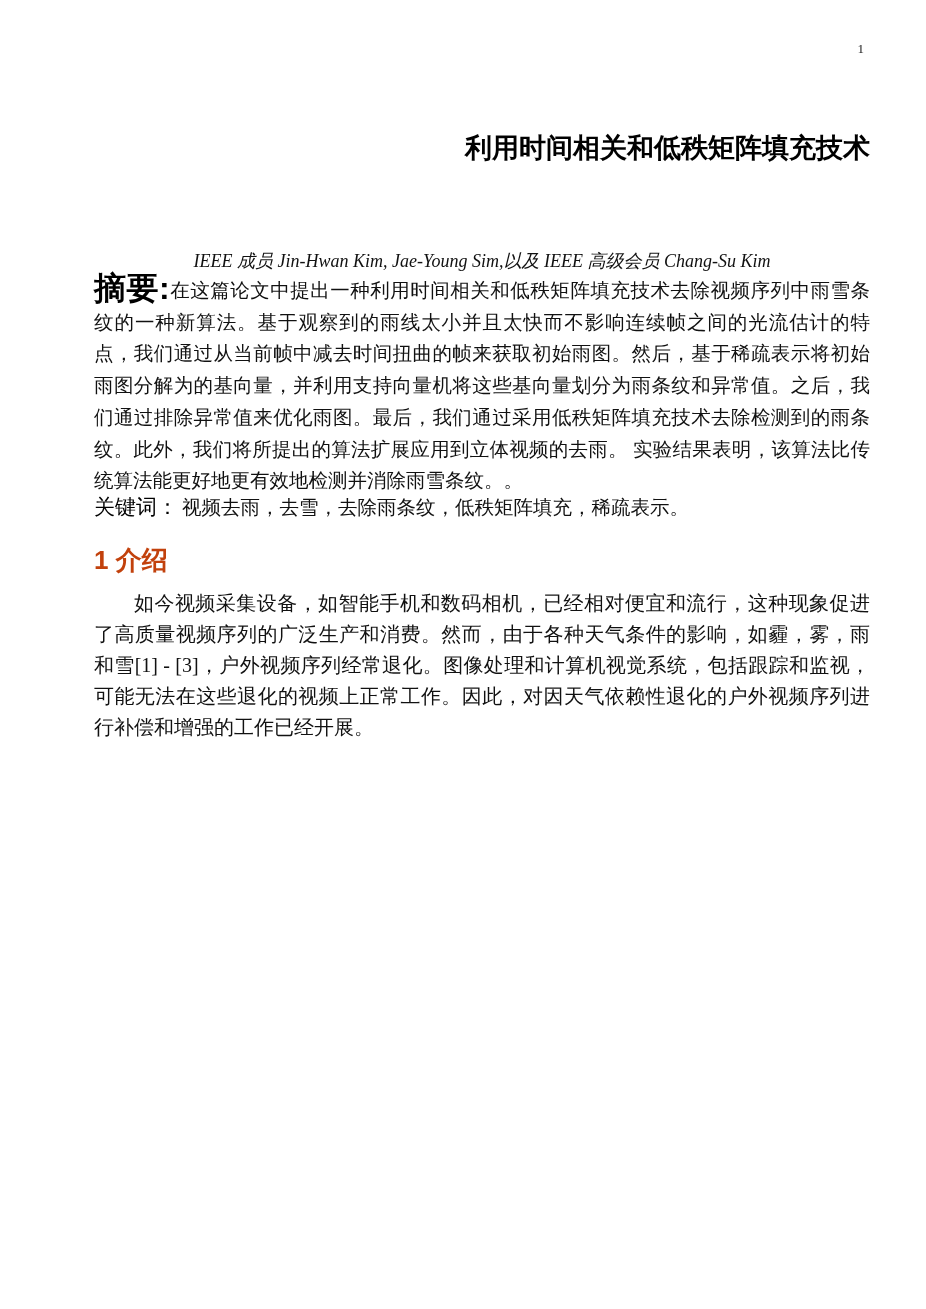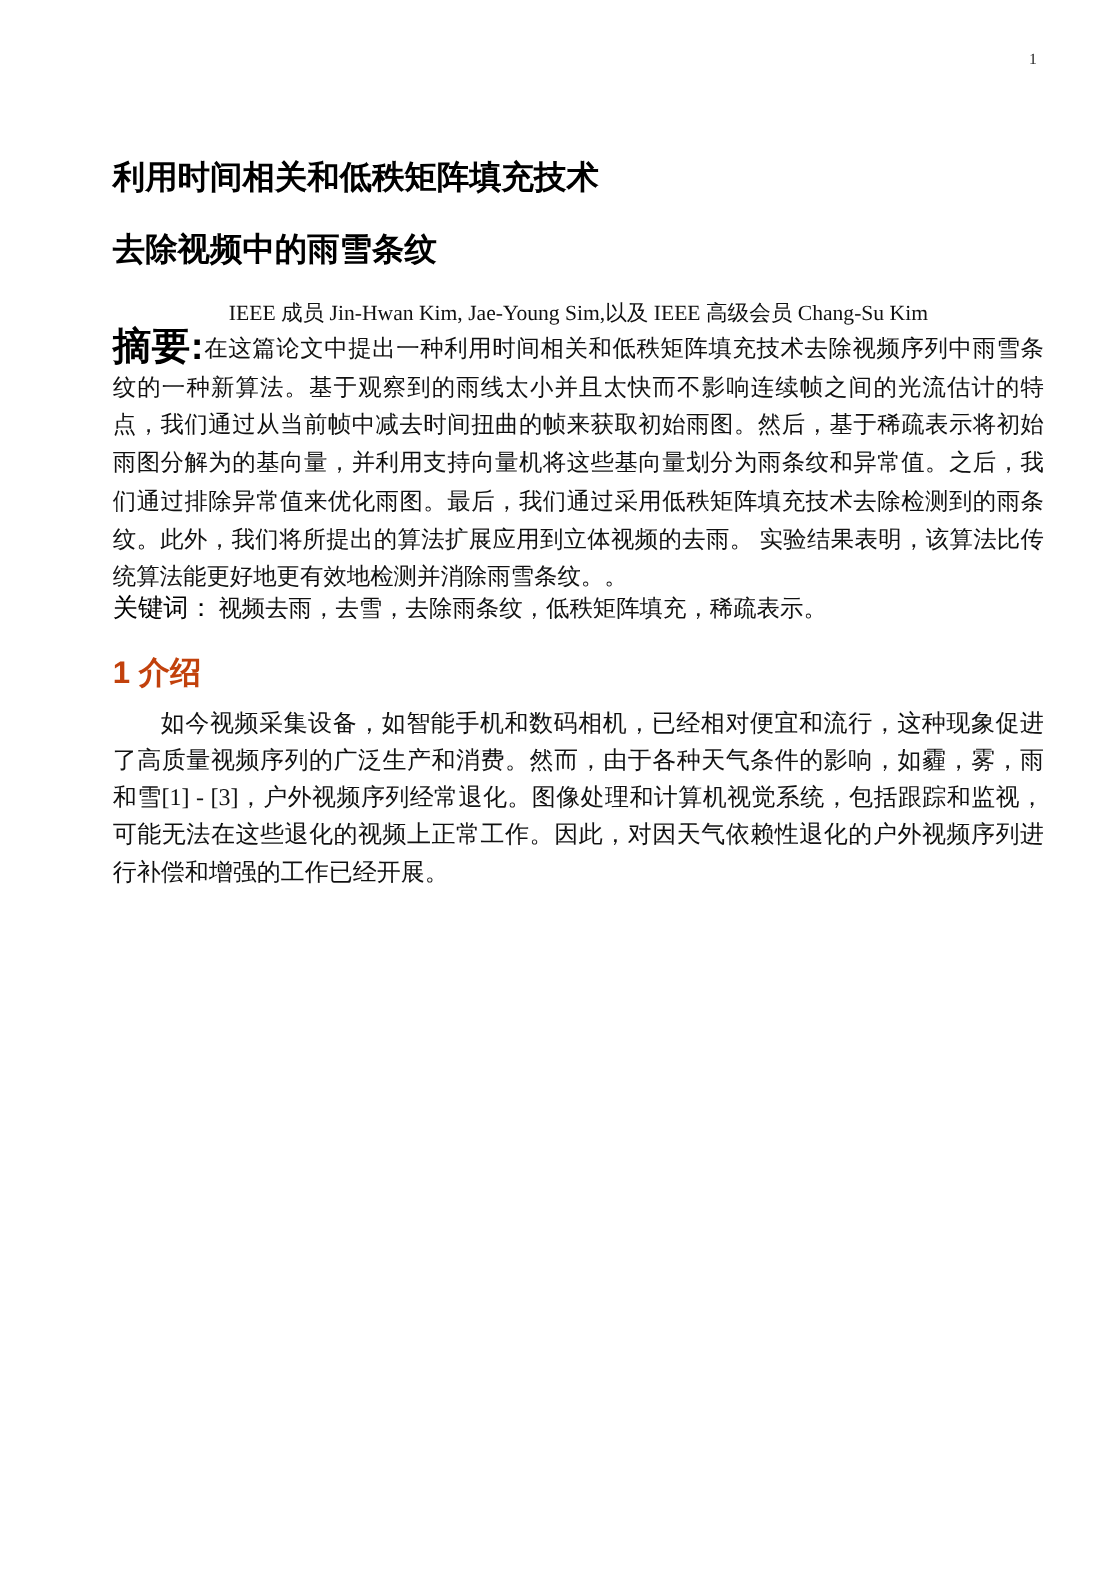--- a/index.html
+++ b/index.html
@@ -30,40 +30,41 @@
     left: 94px;
     width: 776px;
     top: 0;
   }
   .doc-title {
     position: absolute;
     top: 118px;
     left: 0;
     width: 776px;
     margin: 0;
-    text-align: left;
+    text-align: right;
     font-family: "Liberation Sans", "DejaVu Sans", sans-serif;
     font-weight: bold;
     font-size: 27px;
     line-height: 60px;
     color: #000000;
   }
   .doc-title .title-line {
     display: block;
   }
   .byline {
     position: absolute;
     top: 248px;
     left: 0;
     width: 776px;
     margin: 0;
     text-align: center;
     font-size: 18px;
     line-height: 26px;
     color: #111111;
+    font-style: italic;
   }
   .abstract {
     position: absolute;
     top: 272px;
     left: 0;
     width: 776px;
     margin: 0;
     font-size: 19.5px;
     line-height: 31.7px;
     text-align: justify;
@@ -127,21 +128,20 @@
 <body>
 
 <div class="doc-page">
 
   <div class="page-number">1</div>
 
   <div class="content">
 
     <h1 class="doc-title">
       <span class="title-line">利用时间相关和低秩矩阵填充技术</span>
-      <span class="title-line">去除视频中的雨雪条纹</span>
     </h1>
 
     <p class="byline">IEEE 成员 Jin-Hwan Kim,  Jae-Young Sim,以及 IEEE 高级会员 Chang-Su Kim</p>
 
     <p class="abstract"><span class="abstract-label">摘要:</span><span>在这篇论文中提出一种利用时间相关和低秩矩阵填充技术去除视频序列中雨雪条纹的一种新算法。基于观察到的雨线太小并且太快而不影响连续帧之间的光流估计的特点，我们通过从当前帧中减去时间扭曲的帧来获取初始雨图。然后，基于稀疏表示将初始雨图分解为的基向量，并利用支持向量机将这些基向量划分为雨条纹和异常值。之后，我们通过排除异常值来优化雨图。最后，我们通过采用低秩矩阵填充技术去除检测到的雨条纹。此外，我们将所提出的算法扩展应用到立体视频的去雨。 实验结果表明，该算法比传统算法能更好地更有效地检测并消除雨雪条纹。。</span></p>
 
     <p class="keywords"><span class="kw-label">关键词：</span><span>视频去雨，去雪，去除雨条纹，低秩矩阵填充，稀疏表示。</span></p>
 
     <h2 class="section-heading">1 介绍</h2>
 

